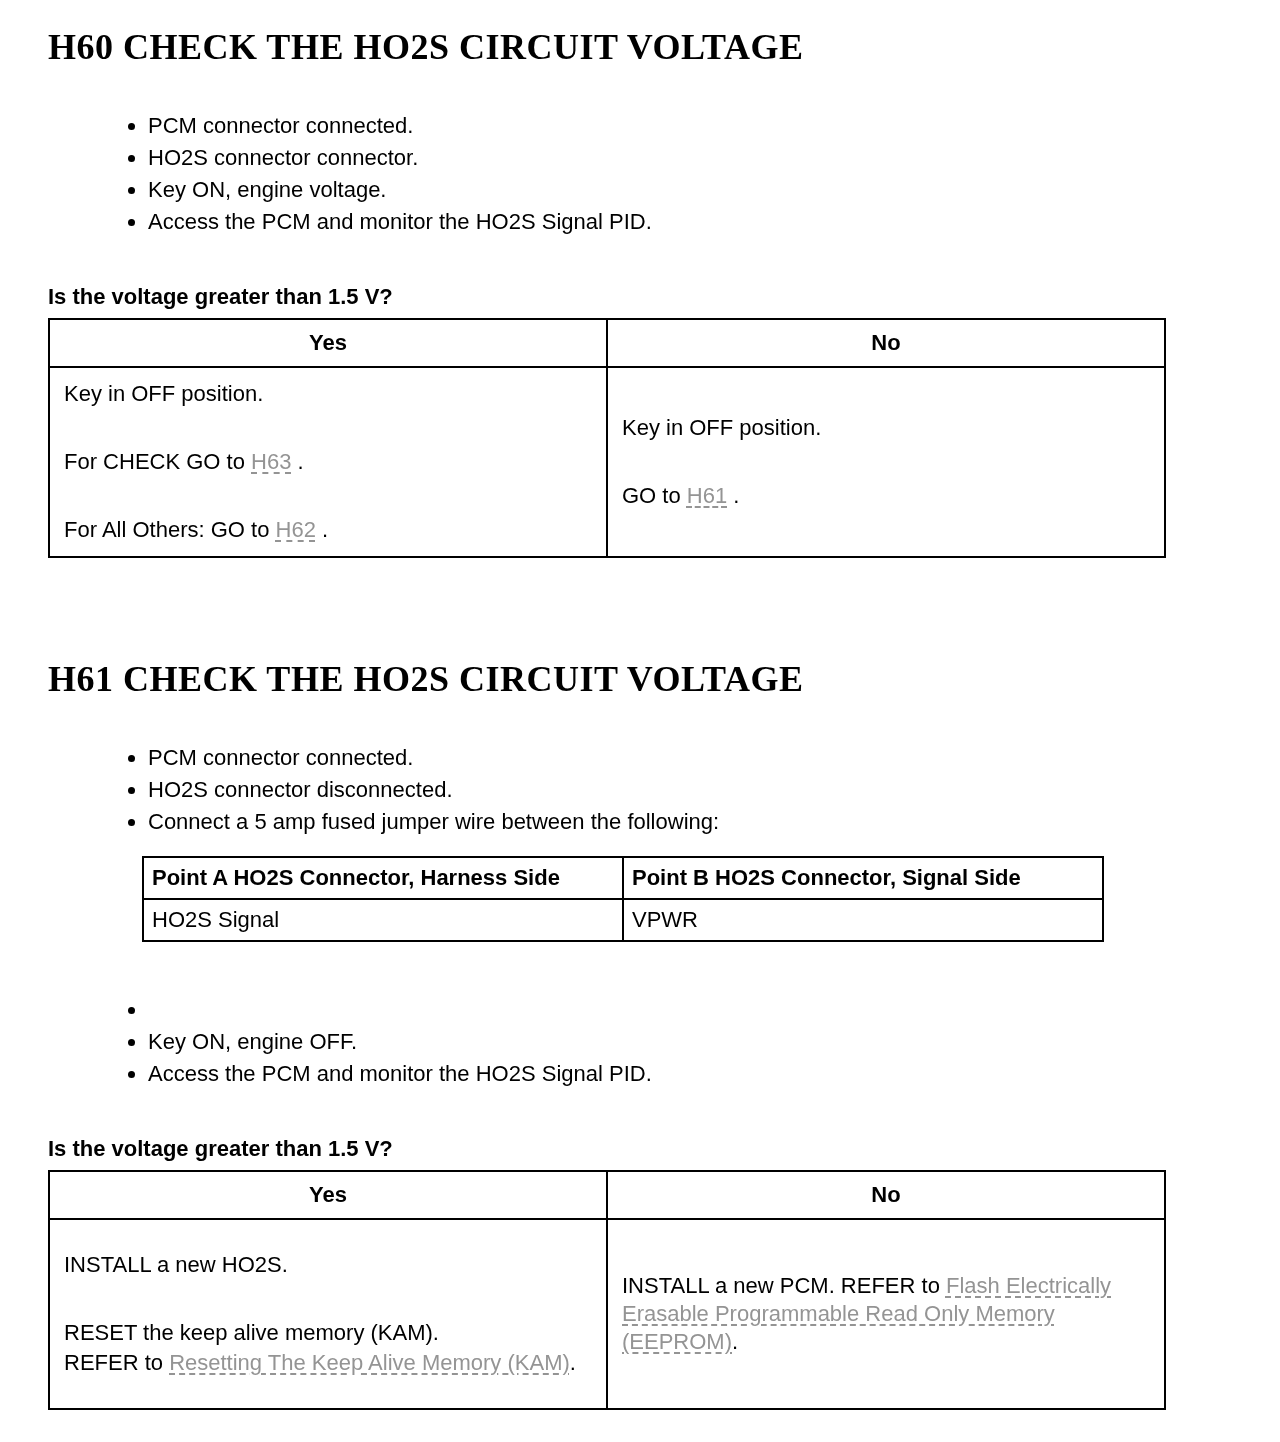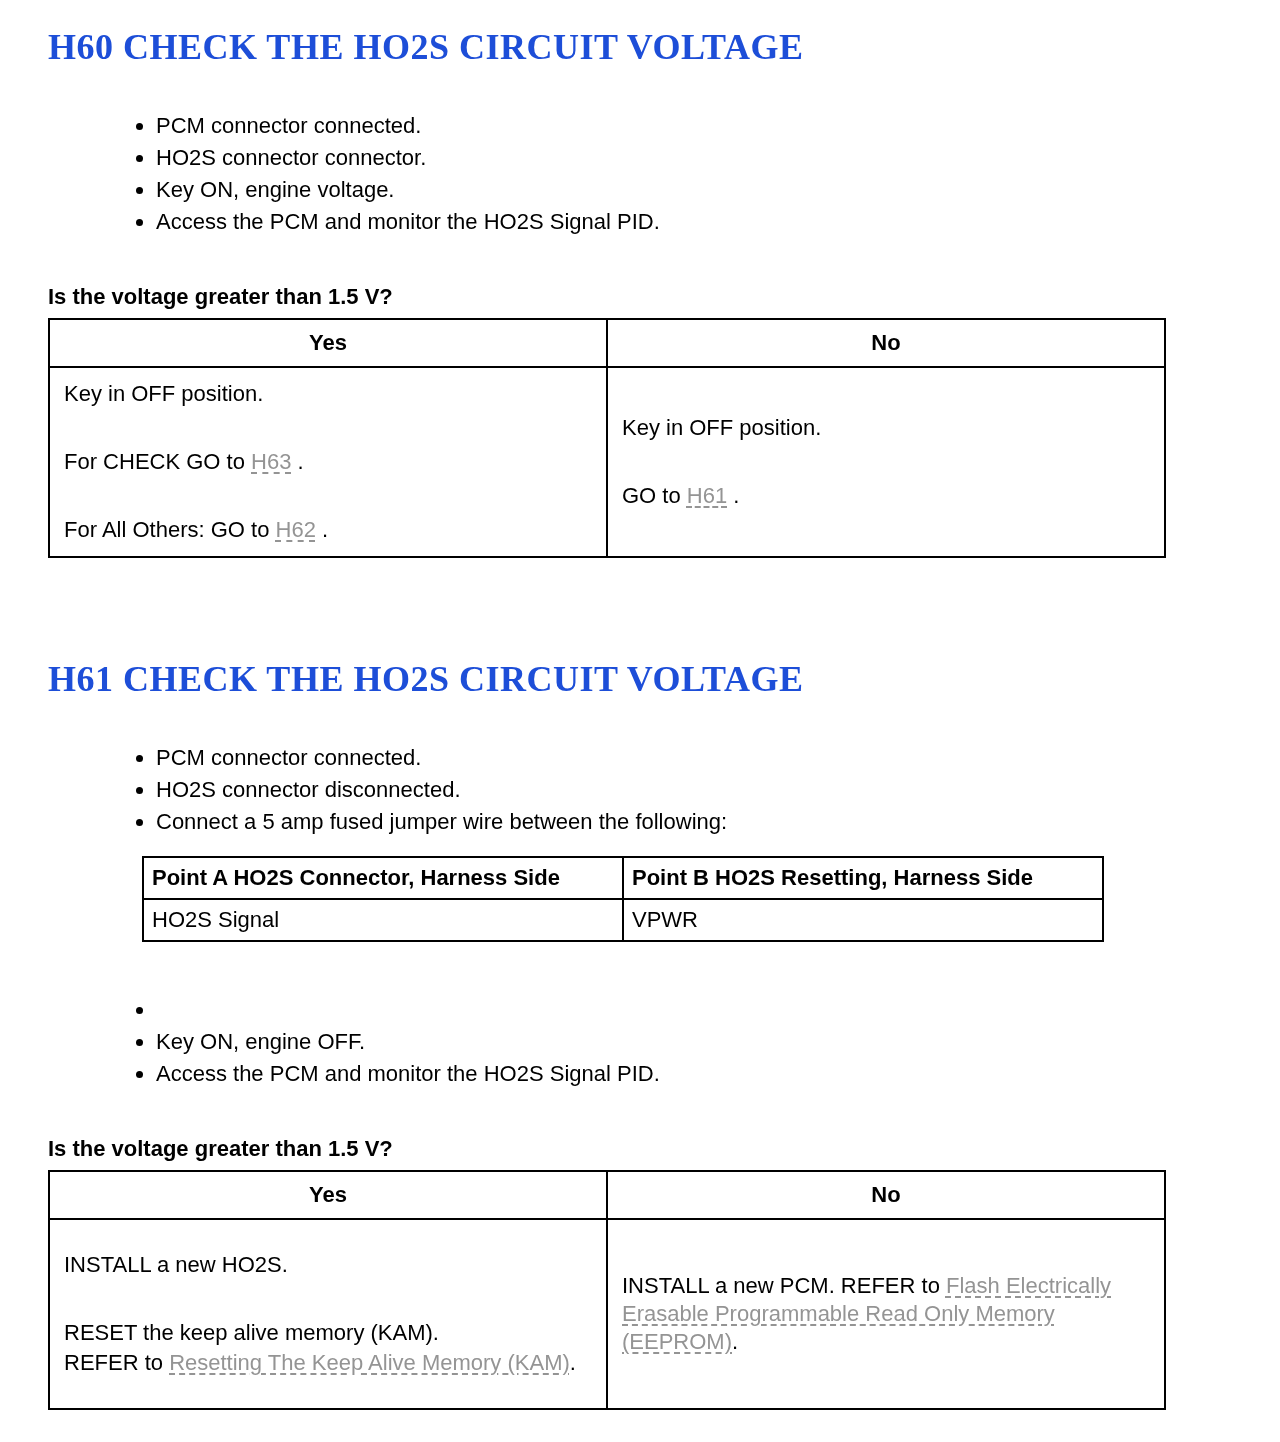--- a/index.html
+++ b/index.html
@@ -10,32 +10,32 @@
     min-height: 1442px;
     padding: 26px 48px 30px 48px;
     background: #ffffff;
   }
   .section-title {
     font-family: "Liberation Serif", serif;
     font-size: 36px;
     font-weight: 700;
     letter-spacing: 0.5px;
     margin: 0 0 44px 0;
-    color: #1d4ed8;
+    color: #000000;
   }
   .section-h61 .section-title { margin-top: 100px; }
   .bullets {
     margin: 0;
     padding-left: 100px;
     list-style: disc;
   }
   .bullets li {
     font-size: 22px;
     line-height: 28px;
-    margin: 4px 8px;
+    margin: 4px 0;
   }
   .question {
     font-size: 22px;
     font-weight: 700;
     margin: 48px 0 8px 0;
   }
   table { border-collapse: collapse; }
   .result-table { width: 1118px; table-layout: fixed; }
   .result-table th {
     border: 2px solid #000;
@@ -124,21 +124,21 @@
       <li>PCM connector connected.</li>
       <li>HO2S connector disconnected.</li>
       <li>Connect a 5 amp fused jumper wire between the following:</li>
     </ul>
 
     <div class="jumper-wrap">
       <table class="jumper-table">
         <tbody>
             <tr>
           <th>Point A HO2S Connector, Harness Side</th>
-          <th>Point B HO2S Resetting, Harness Side</th>
+          <th>Point B HO2S Connector, Signal Side</th>
         </tr>
         <tr>
           <td>HO2S Signal</td>
           <td>VPWR</td>
         </tr>
       </tbody>
         </table>
     </div>
 
     <ul class="bullets">

